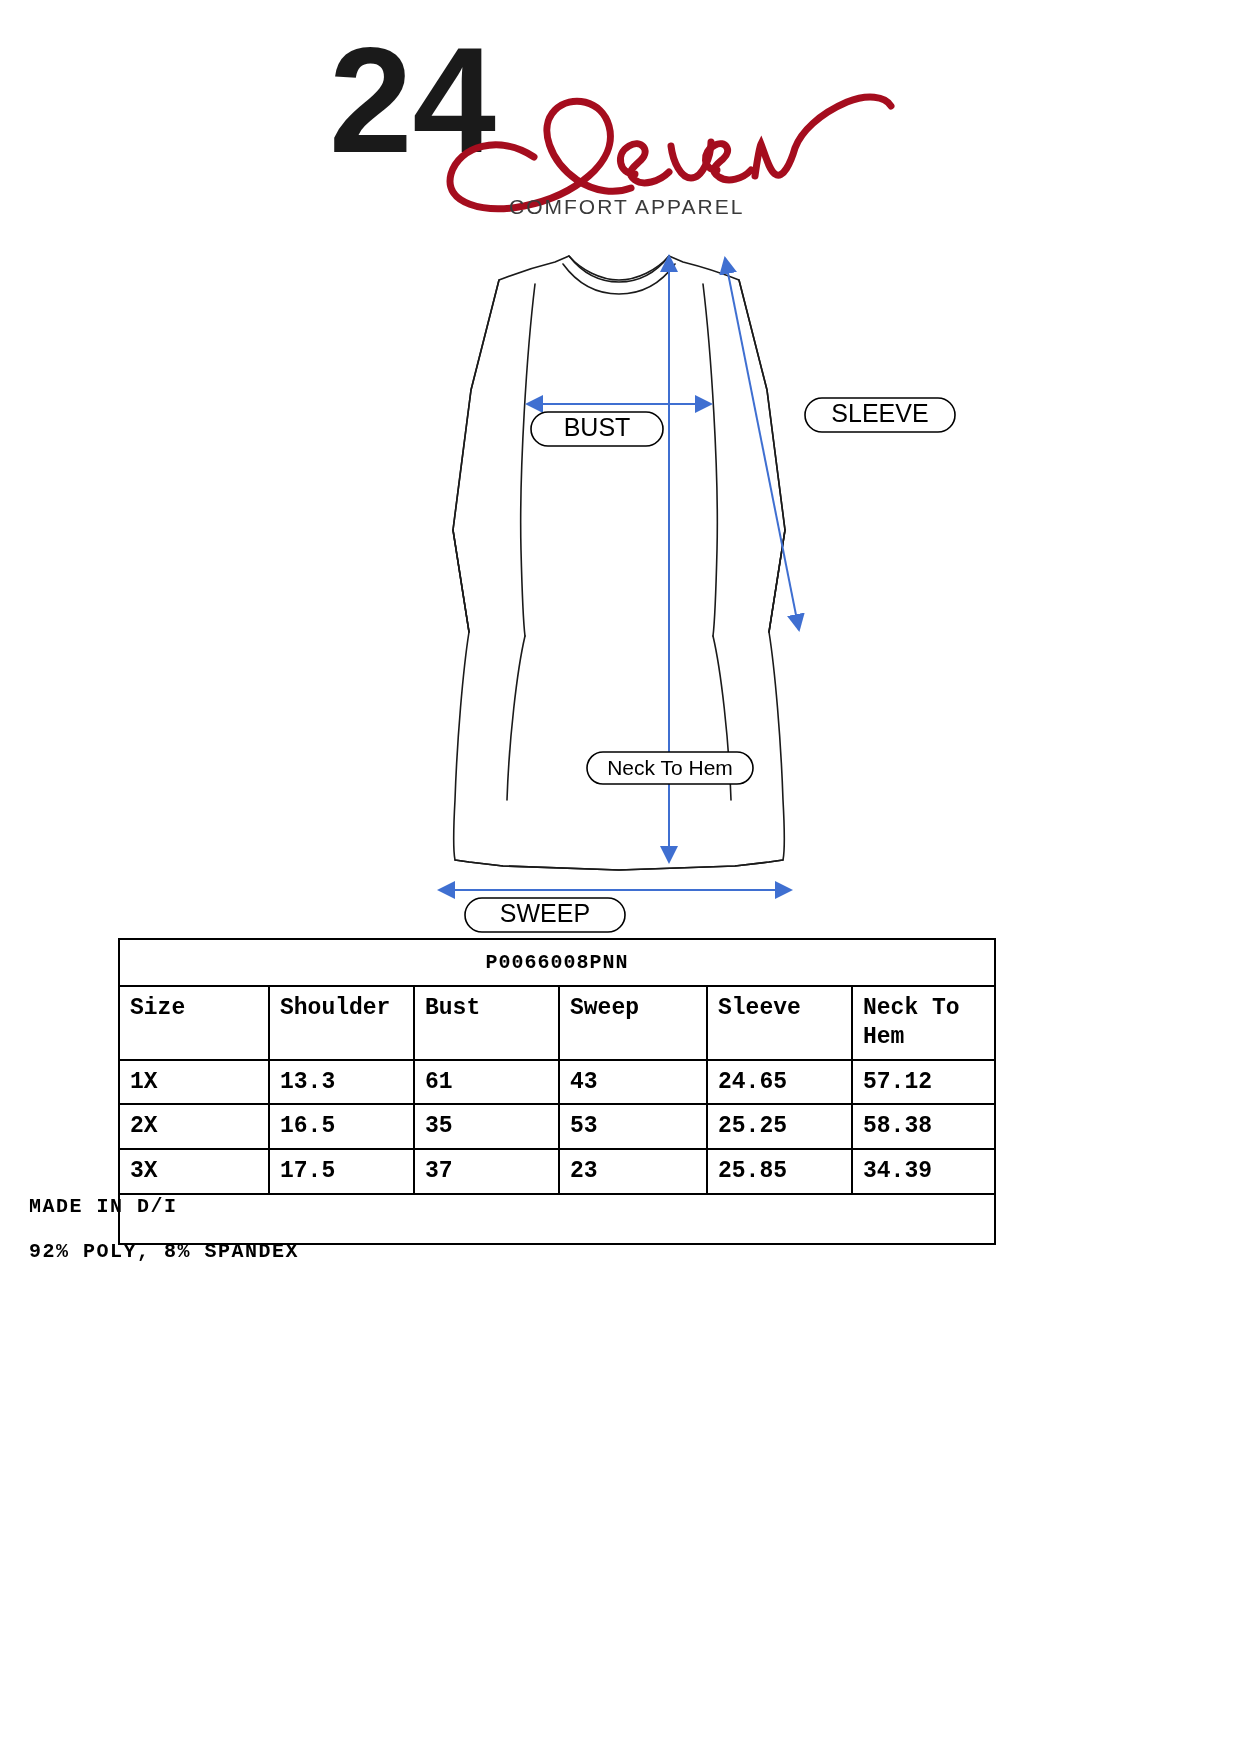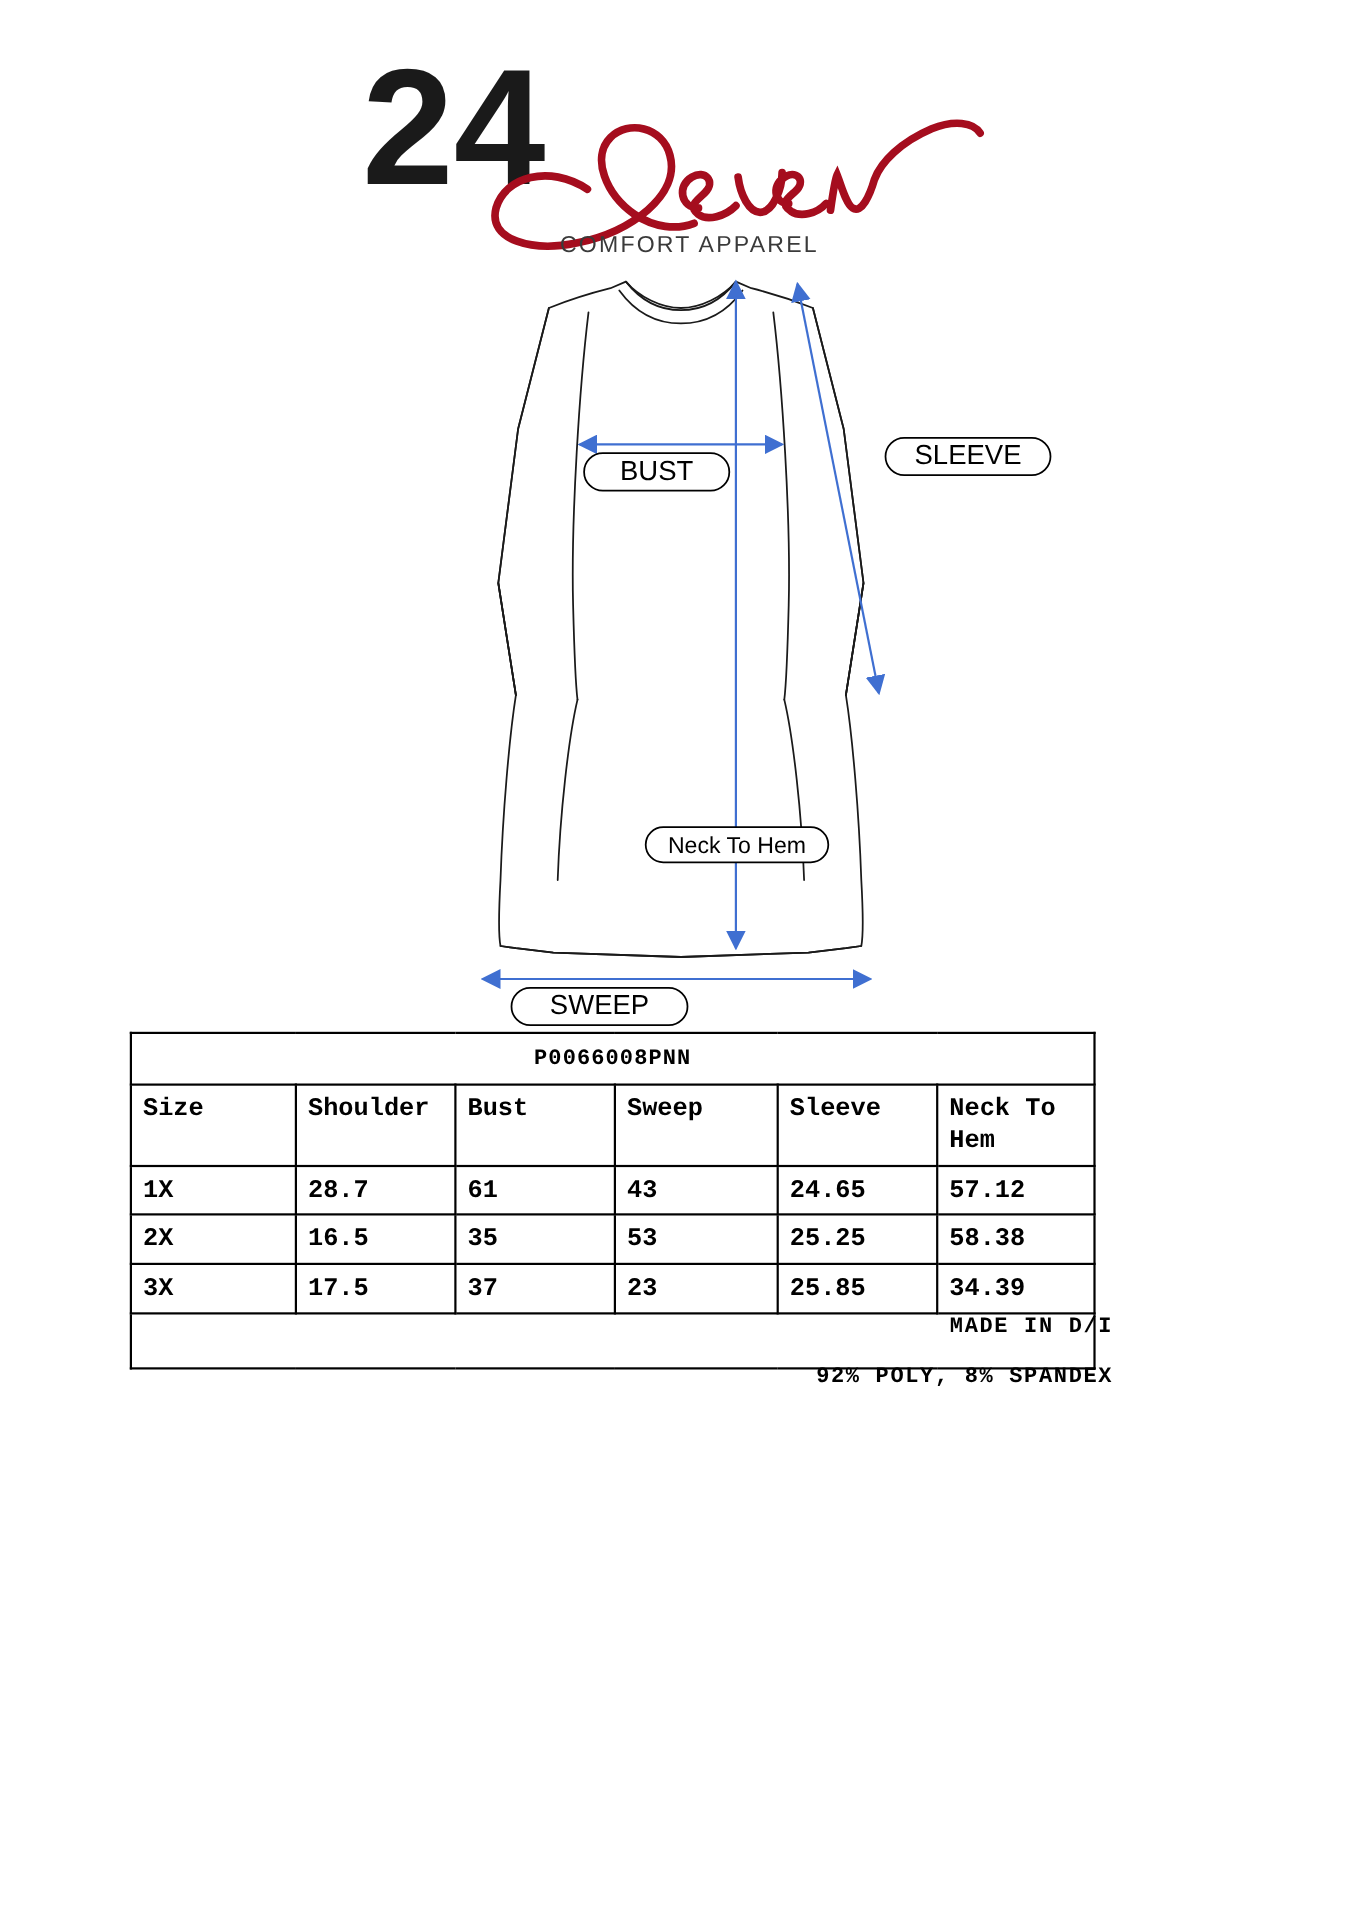--- a/index.html
+++ b/index.html
@@ -13,21 +13,21 @@
     position: relative;
     font-family: "Liberation Sans", sans-serif;
     color: #000;
     overflow: hidden;
   }
 
   
   .logo {
     position: absolute;
     left: 0;
-    top: 37px;
+    top: 22px;
     width: 1237px;
     height: 220px;
   }
   .logo-svg { display: block; margin: 0 auto; }
 
   
   .sketch {
     position: absolute;
     left: 0;
     top: 240px;
@@ -79,25 +79,26 @@
   col.c-sweep    { width: 148px; }
   col.c-sleeve   { width: 145px; }
   col.c-neck     { width: 143px; }
 
   
   .footer-notes {
     position: absolute;
     left: 0;
     top: 1195px;
     width: 1012px;
-    text-align: right;
+    text-align: left;
     font-family: "Liberation Mono", monospace;
     font-weight: bold;
     font-size: 20px;
     letter-spacing: 1.5px;
+    padding-left: 29px;
   }
   .footer-notes div { margin-bottom: 22px; }
 </style>
 </head>
 <body>
 
 <div class="logo">
   <svg class="logo-svg" width="600" height="220" viewBox="0 0 600 220" xmlns="http://www.w3.org/2000/svg">
 
     <text x="10" y="130" class="logo-num" font-family="Liberation Sans, sans-serif" font-size="150" font-weight="bold" fill="#1a1a1a">24</text>
@@ -232,21 +233,21 @@
       <tr class="hdr">
         <td>Size</td>
         <td>Shoulder</td>
         <td>Bust</td>
         <td>Sweep</td>
         <td>Sleeve</td>
         <td>Neck To Hem</td>
       </tr>
       <tr class="data">
         <td>1X</td>
-        <td>28.7</td>
+        <td>13.3</td>
         <td>61</td>
         <td>43</td>
         <td>24.65</td>
         <td>57.12</td>
       </tr>
       <tr class="data">
         <td>2X</td>
         <td>16.5</td>
         <td>35</td>
         <td>53</td>

